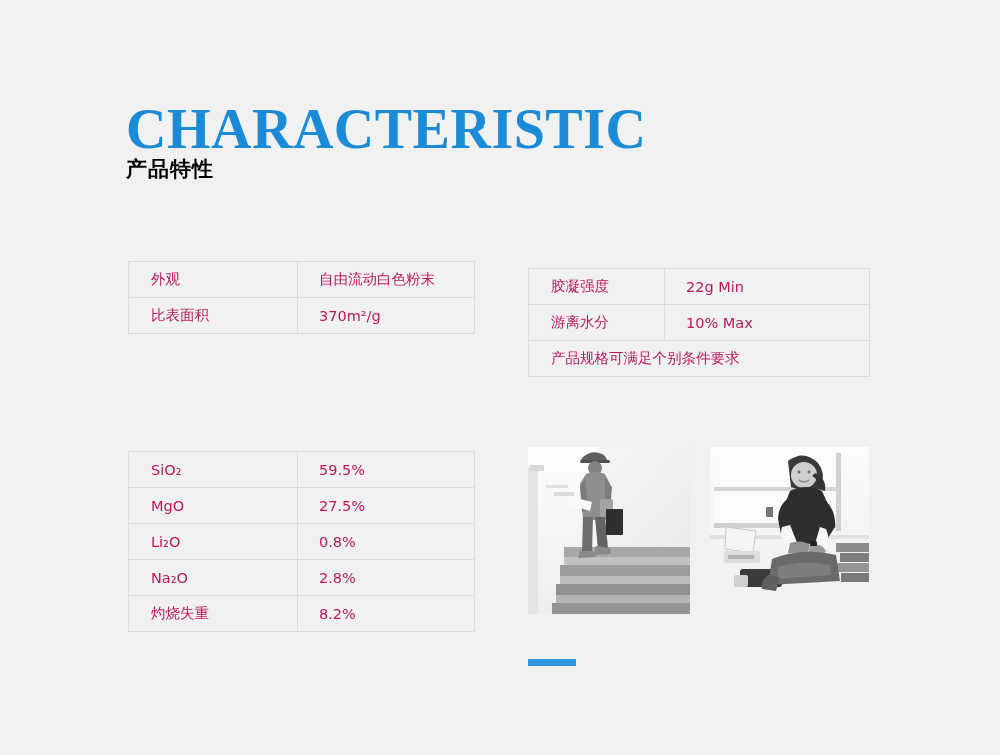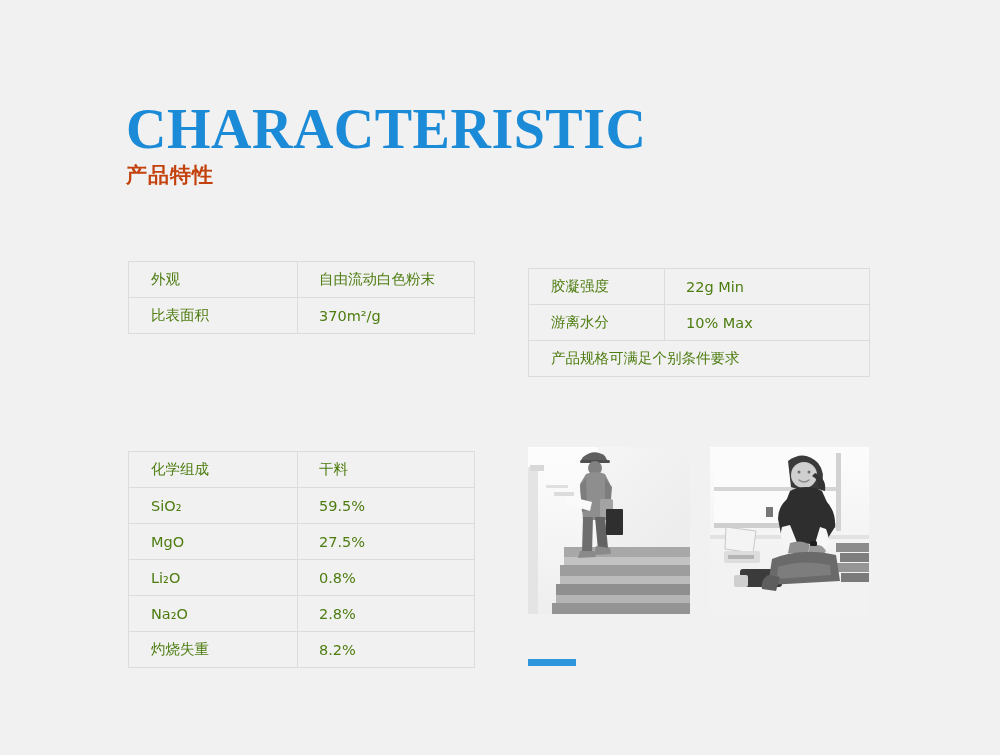--- a/index.html
+++ b/index.html
@@ -35,39 +35,39 @@
     line-height: 46px;
     letter-spacing: 0.5px;
     color: #1b8bd8;
     white-space: nowrap;
   }
   .heading-sub {
     font-family: "DejaVu Sans", "Liberation Sans", sans-serif;
     font-weight: bold;
     font-size: 21px;
     line-height: 26px;
-    color: #c2410c;
-    margin-top: 10px;
+    color: #000000;
+    margin-top: 4px;
     letter-spacing: 1px;
     white-space: nowrap;
   }
 
   
   .spec-table {
     position: absolute;
     border-collapse: collapse;
     table-layout: fixed;
     background: #f1f1f1;
   }
   .spec-table td {
     border: 1px solid #dcdcdc;
     height: 35px;
     padding: 0 0 0 22px;
     font-size: 14.5px;
-    color: #4d7c0f;
+    color: #be185d;
     font-family: "DejaVu Sans", "Liberation Sans", sans-serif;
     vertical-align: middle;
     white-space: nowrap;
     overflow: hidden;
   }
   .spec-table td.value {
     padding-left: 21px;
   }
 
   #table-appearance {
@@ -175,24 +175,20 @@
       </tr>
     </tbody>
   </table>
 
   <table class="spec-table" id="table-chemical">
     <colgroup>
         <col class="c1">
         <col class="c2">
       </colgroup>
     <tbody>
-      <tr>
-        <td class="label">化学组成</td>
-        <td class="value">干料</td>
-      </tr>
       <tr>
         <td class="label">SiO₂</td>
         <td class="value">59.5%</td>
       </tr>
       <tr>
         <td class="label">MgO</td>
         <td class="value">27.5%</td>
       </tr>
       <tr>
         <td class="label">Li₂O</td>

